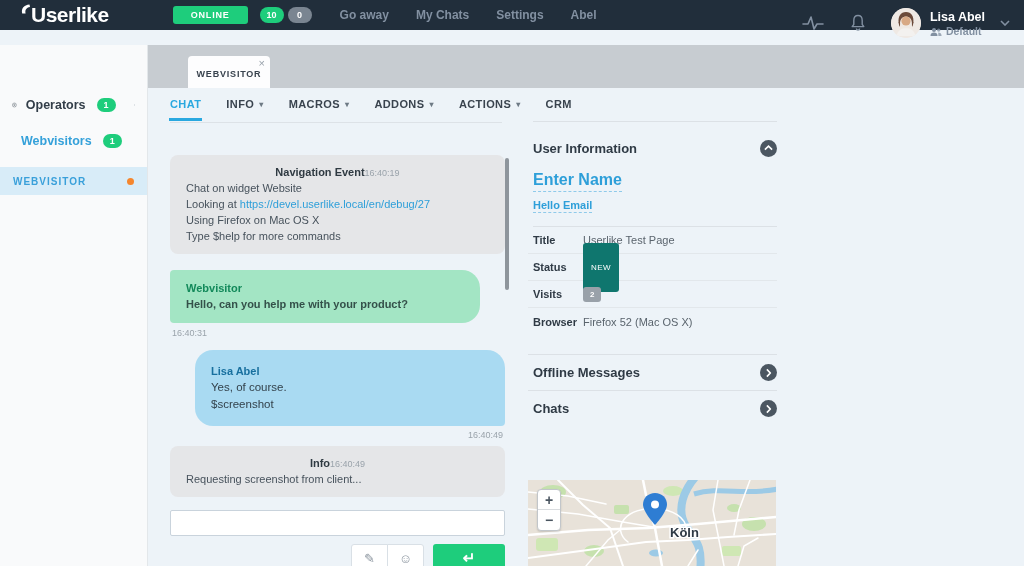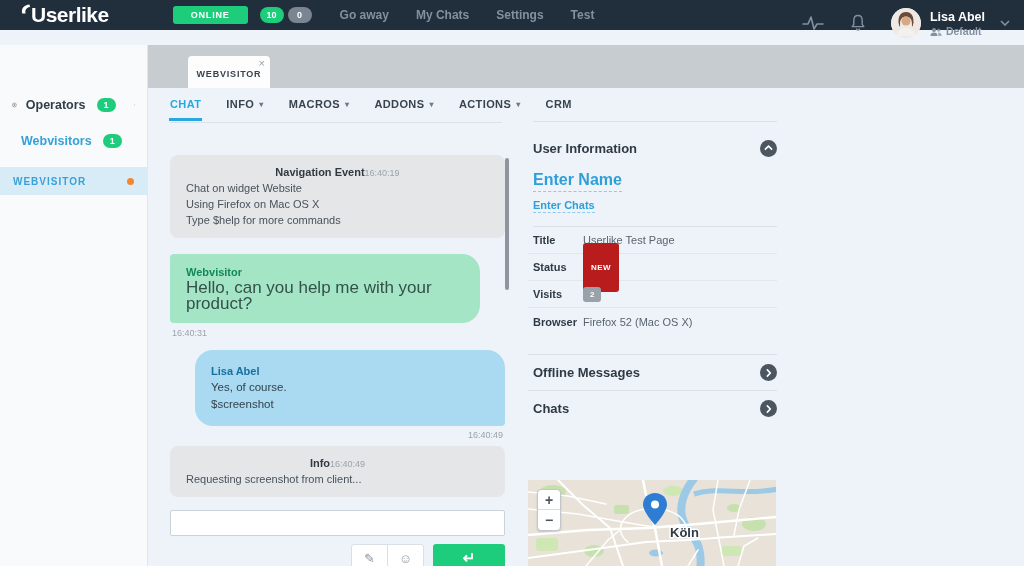--- a/index.html
+++ b/index.html
@@ -58,21 +58,21 @@
   .chat-col { position:absolute; top:67px; left:22px; width:335px; }
   .msg { border-radius:8px; }
   .msg-system { background:#e5e6e8; padding:9px 16px 10px; }
   .msg-head { display:flex; justify-content:center; align-items:baseline; }
   .msg-title { font-size:11px; font-weight:bold; color:#2f3a42; line-height:16px; }
   .msg-time-in { font-size:9px; color:#9aa3ab; }
   .msg-body { font-size:11px; color:#47525c; line-height:16px; }
   .msg-body a { color:#2e9fd9; text-decoration:none; cursor:pointer; }
   .msg-visitor { background:#a3e5c4; width:310px; border-radius:4px 18px 18px 4px; padding:11px 16px; margin-top:16px; }
   .msg-visitor .msg-author { font-size:11px; font-weight:bold; color:#12895a; line-height:15px; }
-  .msg-visitor .msg-body { color:#34514a; font-size:17px; }
+  .msg-visitor .msg-body { color:#34514a; font-size:11px;font-weight:bold; }
   .time-row { font-size:9px; color:#9aa3ab; margin:5px 2px 12px; }
   .time-row.right { text-align:right; margin:4px 2px 6px; }
   .msg-operator { background:#a9daf2; width:310px; margin-left:25px; border-radius:18px 18px 4px 18px; padding:13px 16px; }
   .msg-operator .msg-author { font-size:11px; font-weight:bold; color:#176f9e; line-height:16px; }
   .msg-operator .msg-body { color:#33424c; font-size:11.5px; line-height:17px; }
 
   .chat-scrollbar { position:absolute; top:70px; left:357px; width:4px; height:132px; background:#8e959c; border-radius:2px; cursor:pointer; }
 
   
   .composer { margin-top:13px; }
@@ -93,21 +93,21 @@
   .circle-btn { width:17px; height:17px; border-radius:50%; background:#4b5661; display:flex; align-items:center; justify-content:center; cursor:pointer; flex:0 0 auto; }
   .circle-btn svg { display:block; }
   .circle-btn.right svg { transform:rotate(90deg); }
   .enter-name { display:inline-block; margin:13px 0 0 5px; font-size:16px; font-weight:bold; color:#2e9fd9; border-bottom:1.5px dashed #8fcaea; padding-bottom:2px; cursor:pointer; }
   .enter-email { display:inline-block; margin:7px 0 13px 5px; font-size:11px; font-weight:bold; color:#2e9fd9; border-bottom:1px dashed #8fcaea; padding-bottom:1px; cursor:pointer; }
   .field-row { display:flex; align-items:center; padding-left:5px; height:27px; border-bottom:1px solid #e2e7eb; }
   .field-row:first-of-type { height:30px; }
   .field-row.last { border-bottom:none; }
   .field-label { width:50px; font-size:11px; font-weight:bold; color:#2f3a45; flex:0 0 50px; }
   .field-value { font-size:11px; color:#5a646d; }
-  .badge-new { background:#b91c1c; color:#fff; font-size:8px; font-weight:bold; letter-spacing:0.5px; padding:20px 8px; border-radius:3px; }
+  .badge-new { background:#0f766e; color:#fff; font-size:8px; font-weight:normal; letter-spacing:0.5px; padding:20px 8px; border-radius:3px; }
   .badge-count { background:#99a1a9; color:#fff; font-size:8px; font-weight:bold; padding:3px 7px; border-radius:3px; }
   .sections { margin-top:19px; }
   .section-row { display:flex; justify-content:space-between; align-items:center; height:36px; padding-left:5px; border-top:1px solid #dce1e6; cursor:pointer; }
   .section-row .s-label { font-size:13px; font-weight:bold; color:#2f3a45; }
   .section-row.short { height:33px; }
 
   
   .map { position:absolute; left:0; top:392px; width:248px; height:86px; overflow:hidden; cursor:grab; background:#e8e2d9; }
   .map svg { display:block; }
   .map-zoom { position:absolute; top:9px; left:9px; width:24px; background:#fff; border:1px solid #c2c6ca; border-radius:4px; box-shadow:0 1px 2px rgba(0,0,0,.15); }
@@ -128,21 +128,21 @@
     </div>
     <span class="online-badge">ONLINE</span>
     <div class="pills">
       <span class="pill pill-green">10</span>
       <span class="pill pill-gray">0</span>
     </div>
     <nav class="nav-menu">
       <span>Go away</span>
       <span>My Chats</span>
       <span>Settings</span>
-      <span>Test</span>
+      <span>Abel</span>
     </nav>
     <div class="nav-right">
       <span class="icon-btn">
         <svg width="24" height="18" viewBox="0 0 24 18">
             <polyline points="2,10 7,10 10,3 13,15 16,10 22,10" fill="none" stroke="#8290a1" stroke-width="1.6" stroke-linejoin="round" stroke-linecap="round"></polyline>
           </svg>
       </span>
       <span class="icon-btn">
         <svg width="18" height="19" viewBox="0 0 18 19">
             <path d="M9 2.5 C6.2 2.5 4.8 4.6 4.8 7.4 L4.8 11.4 L3.2 13.6 L14.8 13.6 L13.2 11.4 L13.2 7.4 C13.2 4.6 11.8 2.5 9 2.5 Z" fill="none" stroke="#8290a1" stroke-width="1.4" stroke-linejoin="round"></path>
@@ -247,20 +247,21 @@
 
     <div class="chat-col">
 
       <div class="msg msg-system">
         <div class="msg-head">
           <span class="msg-title">Navigation Event</span>
           <span class="msg-time-in">16:40:19</span>
         </div>
         <div class="msg-body">
           <div>Chat on widget Website</div>
+          <div><span>Looking at </span><a>https://devel.userlike.local/en/debug/27</a></div>
           <div>Using Firefox on Mac OS X</div>
           <div>Type $help for more commands</div>
         </div>
       </div>
 
       <div class="msg msg-visitor">
         <div class="msg-author">Webvisitor</div>
         <div class="msg-body">Hello, can you help me with your product?</div>
       </div>
       <div class="time-row">16:40:31</div>
@@ -308,21 +309,21 @@
       <div class="panel-heading">
         <span class="h-label">User Information</span>
         <span class="circle-btn">
           <svg width="9" height="6" viewBox="0 0 10 6">
               <polyline points="1,4.8 5,1 9,4.8" fill="none" stroke="#ffffff" stroke-width="1.8"></polyline>
             </svg>
         </span>
       </div>
 
       <div><span class="enter-name">Enter Name</span></div>
-      <div><span class="enter-email">Enter Chats</span></div>
+      <div><span class="enter-email">Hello Email</span></div>
 
       <div class="p-divider"></div>
 
       <div class="field-row">
         <span class="field-label">Title</span>
         <span class="field-value">Userlike Test Page</span>
       </div>
       <div class="field-row">
         <span class="field-label">Status</span>
         <span class="badge-new">NEW</span>

